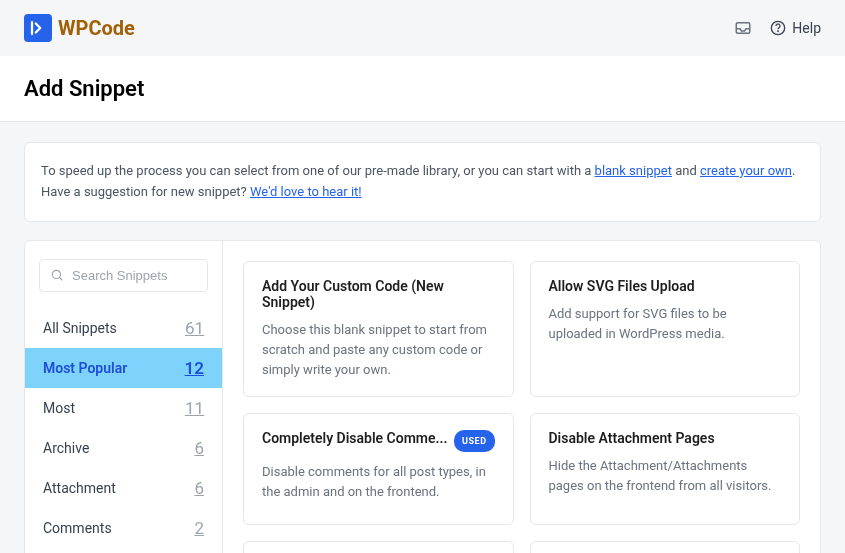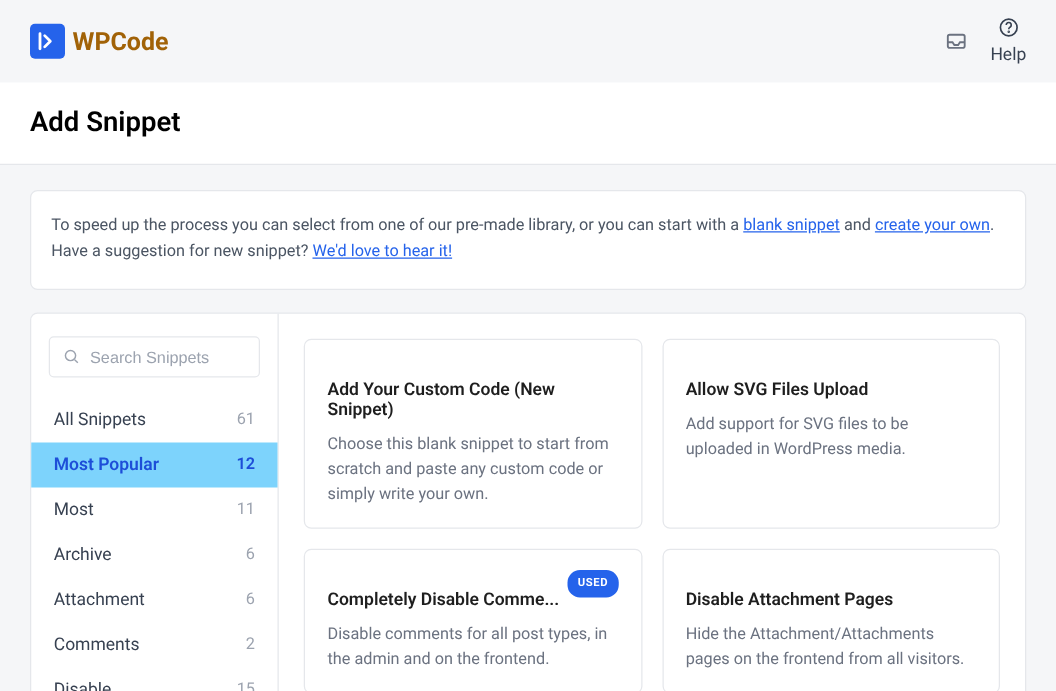--- a/index.html
+++ b/index.html
@@ -4,21 +4,21 @@
   <style>
     * { box-sizing: border-box; margin: 0; padding: 0; }
     body { font-family: -apple-system, BlinkMacSystemFont, "Segoe UI", Roboto, sans-serif; background: #f5f6f8; color: #1e1e1e; font-size: 14px; }
     
     .header { display: flex; justify-content: space-between; align-items: center; padding: 14px 24px; }
     .logo { display: flex; align-items: center; gap: 6px; }
     .logo-icon { width: 28px; height: 28px; background: #2563eb; border-radius: 4px; display: flex; align-items: center; justify-content: center; }
     .logo-text { font-size: 20px; font-weight: 700; color: #a16207; }
     .header-right { display: flex; align-items: center; gap: 18px; }
     .header-icon { width: 18px; height: 18px; color: #6b7280; cursor: pointer; }
-    .help-link { display: flex; align-items: center; gap: 6px; color: #374151; font-size: 14px; cursor: pointer; flex-direction: column; }
+    .help-link { display: flex; align-items: flex-end; gap: 6px; color: #374151; font-size: 14px; cursor: pointer; }
     
     .page-title-bar { background: #fff; padding: 20px 24px; border-bottom: 1px solid #e5e7eb; }
     .page-title { font-size: 22px; font-weight: 600; color: #000000; }
     
     .content-wrapper { padding: 20px 24px; }
     
     .intro-box { background: #fff; border: 1px solid #e5e7eb; border-radius: 6px; padding: 18px 16px; margin-bottom: 18px; color: #4b5563; line-height: 1.6; font-size: 13px; }
     .intro-box a { color: #2563eb; text-decoration: underline; cursor: pointer; }
     
     .main-panel { background: #fff; border: 1px solid #e5e7eb; border-radius: 6px; display: flex; }
@@ -27,27 +27,27 @@
     .search-wrap { padding: 0 14px 16px 14px; }
     .search-box { display: flex; align-items: center; gap: 8px; border: 1px solid #e5e7eb; border-radius: 4px; padding: 8px 10px; }
     .search-box input { border: none; outline: none; font-size: 13px; width: 100%; color: #374151; background: transparent; }
     .search-box input::placeholder { color: #9ca3af; }
     .search-icon { width: 14px; height: 14px; color: #9ca3af; flex-shrink: 0; }
     
     .cat-list { display: flex; flex-direction: column; }
     .cat-item { display: flex; justify-content: space-between; align-items: center; padding: 10px 18px; font-size: 14px; color: #374151; cursor: pointer; }
     .cat-item.active { background: #7dd3fc; color: #1d4ed8; font-weight: 600; }
     .cat-item.active .cat-count { color: #1d4ed8; font-weight: 600; }
-    .cat-count { color: #9ca3af; font-size: 13px; }
+    .cat-count { color: #9ca3af; font-size: 17px; text-decoration: underline; }
     
     .snippets-area { flex: 1; padding: 20px; }
     .snippet-grid { display: grid; grid-template-columns: 1fr 1fr; gap: 16px; }
     .snippet-card { border: 1px solid #e5e7eb; border-radius: 6px; padding: 16px 18px; cursor: pointer; position: relative; min-height: 112px; }
     .snippet-title-row { display: flex; justify-content: space-between; align-items: flex-start; margin-bottom: 10px; }
-    .snippet-title { font-size: 14px; font-weight: 600; color: #1e1e1e; margin-top: 16px; }
+    .snippet-title { font-size: 14px; font-weight: 600; color: #1e1e1e; }
     .snippet-desc { font-size: 13px; color: #6b7280; line-height: 1.55; }
     .badge { background: #2563eb; color: #fff; font-size: 9px; font-weight: 700; letter-spacing: 0.5px; padding: 6px 8px; border-radius: 10px; }
   </style>
 </head>
 <body>
 
 <div class="header">
   <div class="logo">
     <div class="logo-icon">
       <svg viewBox="0 0 24 24" width="18" height="18" fill="none" stroke="#fff" stroke-width="3" stroke-linecap="round" stroke-linejoin="round">

